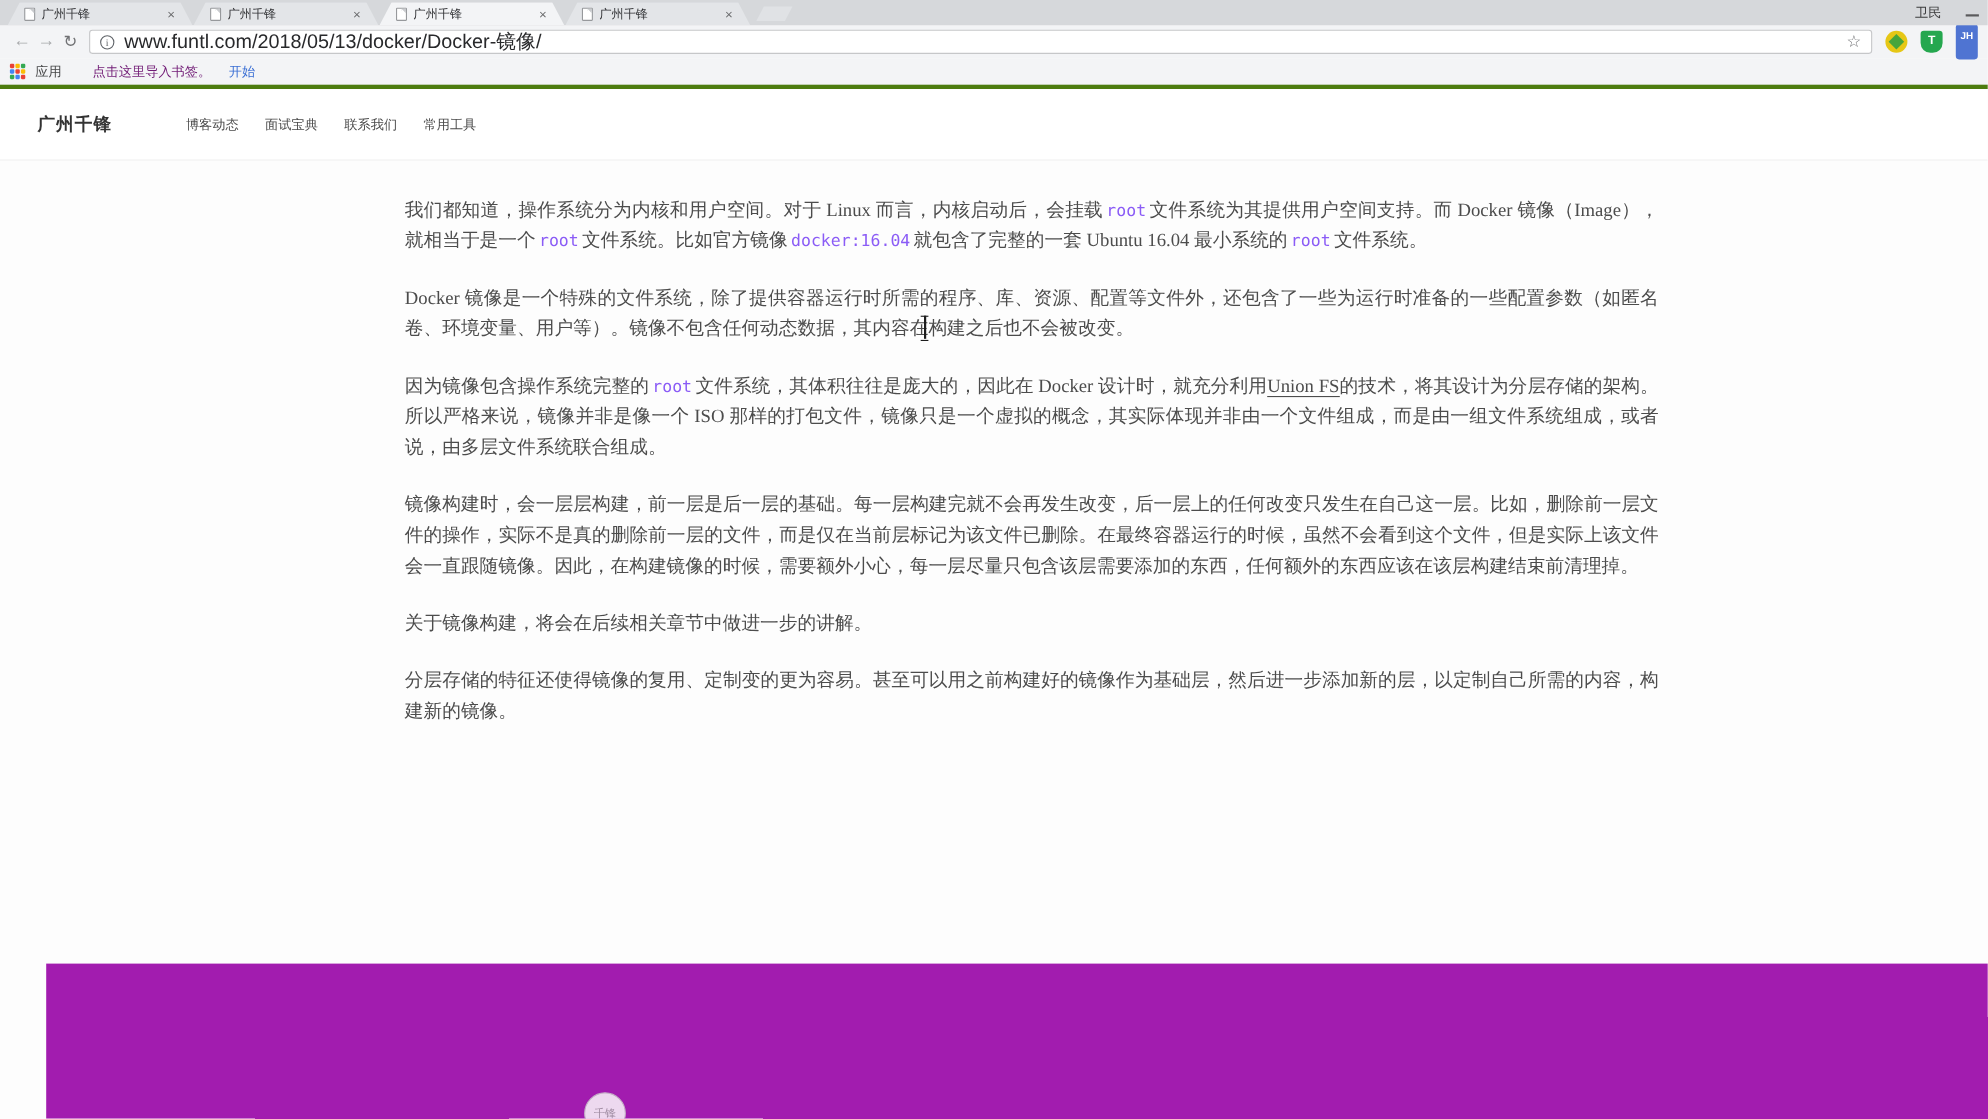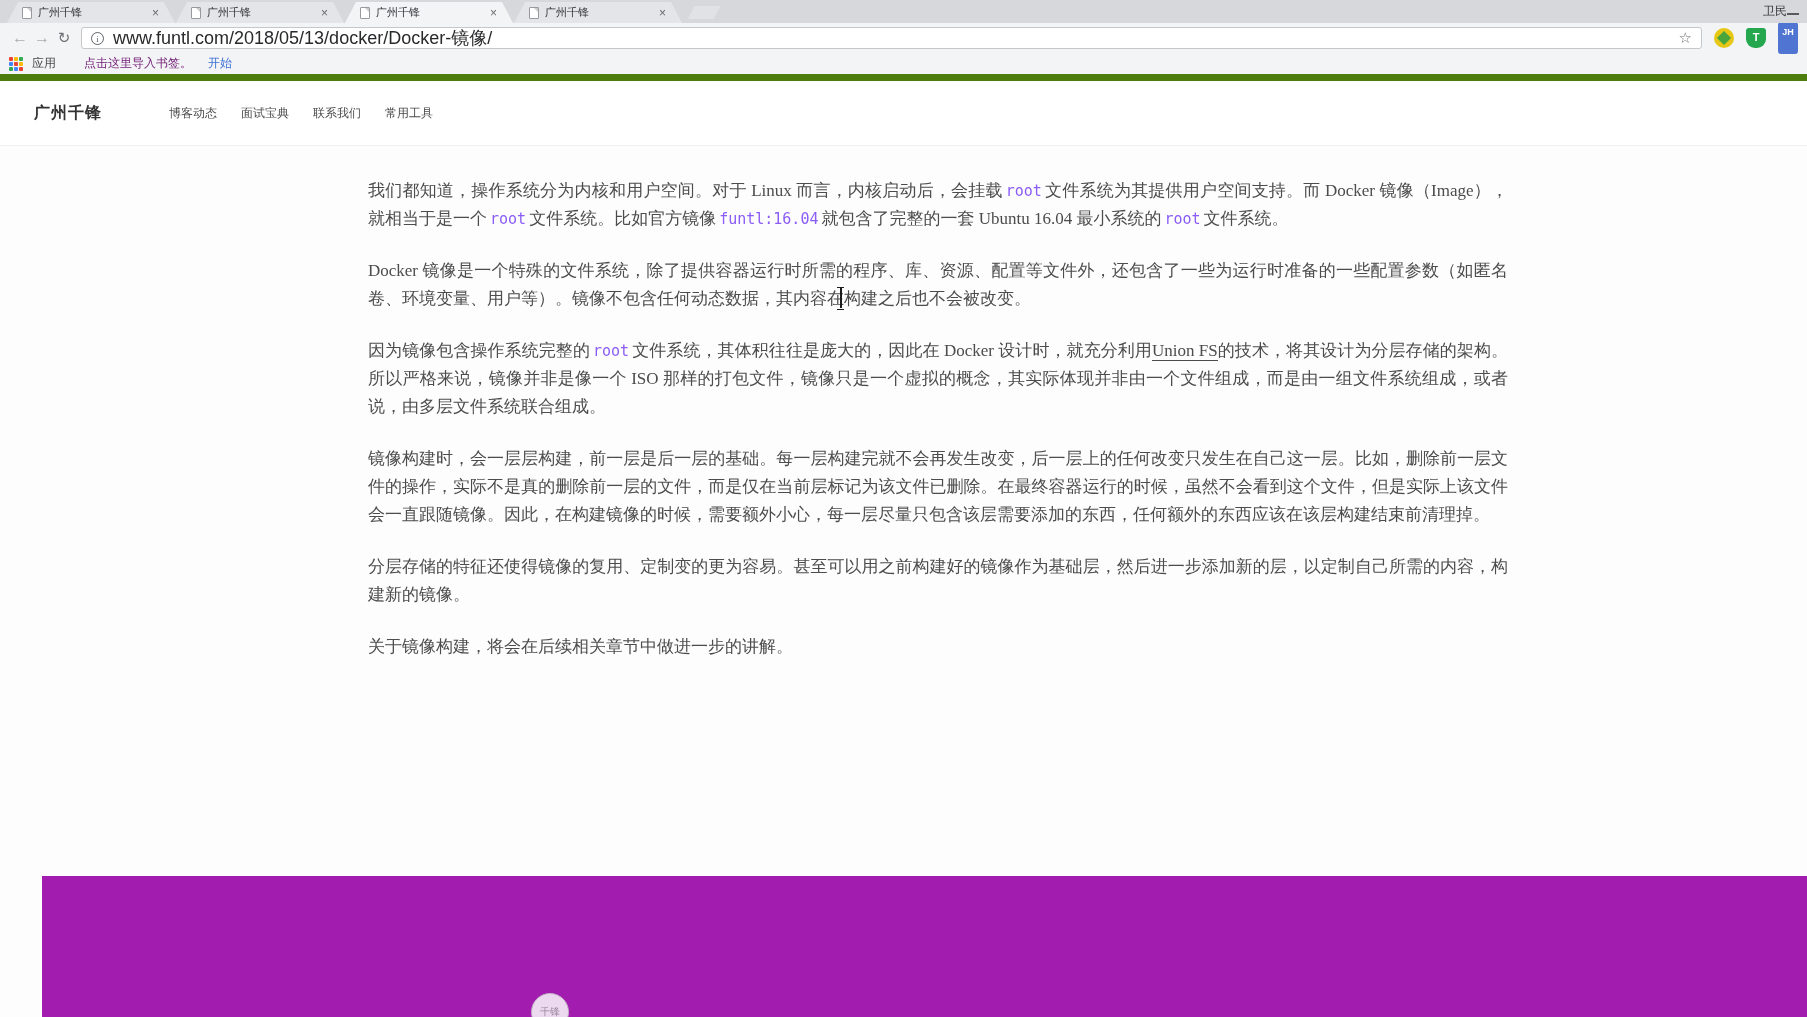--- a/index.html
+++ b/index.html
@@ -11,21 +11,21 @@
   .tabstrip { height:23px; background:#d6d8db; display:flex; align-items:flex-end; padding-left:7px; position:relative; }
   .tab { width:168px; height:21px; margin-right:1px; background:#e3e5e8;
     clip-path:polygon(11px 0, calc(100% - 11px) 0, 100% 100%, 0 100%);
     display:flex; align-items:center; padding:0 16px 0 15px; cursor:default; }
   .tab.active { background:#f3f4f6; }
   .favicon { width:10px; height:12px; background:#fff; border:1px solid #97999c; border-radius:1px; flex:none; position:relative; }
   .favicon:after{ content:""; position:absolute; right:0; top:0; border:2px solid; border-color:#c9cbce #c9cbce #fff #fff; }
   .tab-title { flex:1; font-size:11px; color:#303134; margin:0 6px; white-space:nowrap; overflow:hidden; }
   .tab-close { font-size:12px; color:#68696b; line-height:1; }
   .newtab-btn { width:26px; height:13px; background:#e0e2e5; transform:skewX(-28deg); margin:0 0 4px 8px; }
-  .titlebar-right { position:absolute; right:8px; top:3px; display:flex; align-items:center; }
+  .titlebar-right { position:absolute; right:8px; top:3px; display:flex; align-items:center; gap:22px; }
   .profile-name { font-size:12px; color:#3c3c3e; }
   .win-min { width:12px; height:2px; background:#5a5a5c; margin-top:4px; }
 
   .toolbar { height:30px; background:#f3f4f6; display:flex; align-items:center; padding:0 9px; }
   .nav-arrow { font-size:16px; color:#a9abad; width:22px; text-align:center; }
   .reload { font-size:15px; color:#707174; width:22px; text-align:center; margin-right:6px; }
   .omnibox { flex:1; height:22px; background:#fff; border:1px solid #c6c7c9; border-radius:3px;
     display:flex; align-items:center; padding:0 9px; }
   .info-ic { width:13px; height:13px; border:1px solid #5f6368; border-radius:50%; color:#5f6368;
     font-size:9px; line-height:12px; text-align:center; font-family:"Liberation Serif",serif; flex:none; }
@@ -33,21 +33,21 @@
   .omni-spacer { flex:1; }
   .star-ic { font-size:15px; color:#6f7073; }
   .ext-row { display:flex; align-items:center; gap:12px; margin-left:12px; }
   .ext-yellow { width:20px; height:20px; border-radius:50%; background:#e6c716; position:relative; }
   .ext-yellow:after { content:""; position:absolute; left:5px; top:5px; width:10px; height:10px; background:#47a53c; transform:rotate(45deg); }
   .ext-shield { width:20px; height:20px; background:#25a74f; border-radius:3px 3px 9px 9px; color:#fff;
     font-size:11px; font-weight:bold; text-align:center; line-height:19px; }
   .ext-jh { width:20px; height:32px; background:#4f74d2; border-radius:3px; color:#fff;
     font-size:9px; font-weight:bold; text-align:center; line-height:20px; letter-spacing:0; }
 
-  .bookmarks { height:28px; background:#f3f4f6; border-bottom:7px solid #4d7c0f;
+  .bookmarks { height:28px; background:#f3f4f6; border-bottom:4px solid #4d7c0f;
     display:flex; align-items:center; padding:0 9px; font-size:12px; }
   .apps-ic { width:14px; height:14px; display:grid; grid-template-columns:repeat(3,4px); grid-auto-rows:4px; gap:1px; }
   .apps-ic i { border-radius:1px; }
   .apps-label { color:#474849; margin-left:9px; }
   .bm-hint { color:#701a75; margin-left:28px; }
   .bm-start { color:#3b6fd4; margin-left:16px; }
 
   
   .page { position:absolute; top:81px; left:0; width:1807px; height:936px; background:#fdfdfd; overflow:hidden; }
   .site-header { height:65px; background:#fff; border-bottom:1px solid #f0f0f0;
@@ -149,26 +149,26 @@
     <span class="logo">广州千锋</span>
     <div class="site-nav">
       <span>博客动态</span>
       <span>面试宝典</span>
       <span>联系我们</span>
       <span>常用工具</span>
     </div>
   </div>
 
   <div class="content">
-    <p><span>我们都知道，操作系统分为内核和用户空间。对于 Linux 而言，内核启动后，会挂载</span><span class="seg-code">root</span><span>文件系统为其提供用户空间支持。而 Docker 镜像（Image），就相当于是一个</span><span class="seg-code">root</span><span>文件系统。比如官方镜像</span><span class="seg-code">funtl:16.04</span><span>就包含了完整的一套 Ubuntu 16.04 最小系统的</span><span class="seg-code">root</span><span>文件系统。</span></p>
+    <p><span>我们都知道，操作系统分为内核和用户空间。对于 Linux 而言，内核启动后，会挂载</span><span class="seg-code">root</span><span>文件系统为其提供用户空间支持。而 Docker 镜像（Image），就相当于是一个</span><span class="seg-code">root</span><span>文件系统。比如官方镜像</span><span class="seg-code">docker:16.04</span><span>就包含了完整的一套 Ubuntu 16.04 最小系统的</span><span class="seg-code">root</span><span>文件系统。</span></p>
     <p><span>Docker 镜像是一个特殊的文件系统，除了提供容器运行时所需的程序、库、资源、配置等文件外，还包含了一些为运行时准备的一些配置参数（如匿名卷、环境变量、用户等）。镜像不包含任何动态数据，其内容在构建之后也不会被改变。</span></p>
     <p><span>因为镜像包含操作系统完整的</span><span class="seg-code">root</span><span>文件系统，其体积往往是庞大的，因此在 Docker 设计时，就充分利用</span><span class="seg-link">Union FS</span><span>的技术，将其设计为分层存储的架构。所以严格来说，镜像并非是像一个 ISO 那样的打包文件，镜像只是一个虚拟的概念，其实际体现并非由一个文件组成，而是由一组文件系统组成，或者说，由多层文件系统联合组成。</span></p>
     <p><span>镜像构建时，会一层层构建，前一层是后一层的基础。每一层构建完就不会再发生改变，后一层上的任何改变只发生在自己这一层。比如，删除前一层文件的操作，实际不是真的删除前一层的文件，而是仅在当前层标记为该文件已删除。在最终容器运行的时候，虽然不会看到这个文件，但是实际上该文件会一直跟随镜像。因此，在构建镜像的时候，需要额外小心，每一层尽量只包含该层需要添加的东西，任何额外的东西应该在该层构建结束前清理掉。</span></p>
+    <p><span>关于镜像构建，将会在后续相关章节中做进一步的讲解。</span></p>
     <p><span>分层存储的特征还使得镜像的复用、定制变的更为容易。甚至可以用之前构建好的镜像作为基础层，然后进一步添加新的层，以定制自己所需的内容，构建新的镜像。</span></p>
-    <p><span>关于镜像构建，将会在后续相关章节中做进一步的讲解。</span></p>
   </div>
 
   <div class="ibeam"></div>
 
   <div class="page-footer">
     <div class="footer-avatar">千锋</div>
   </div>
 </div>
 
 </body></html>

